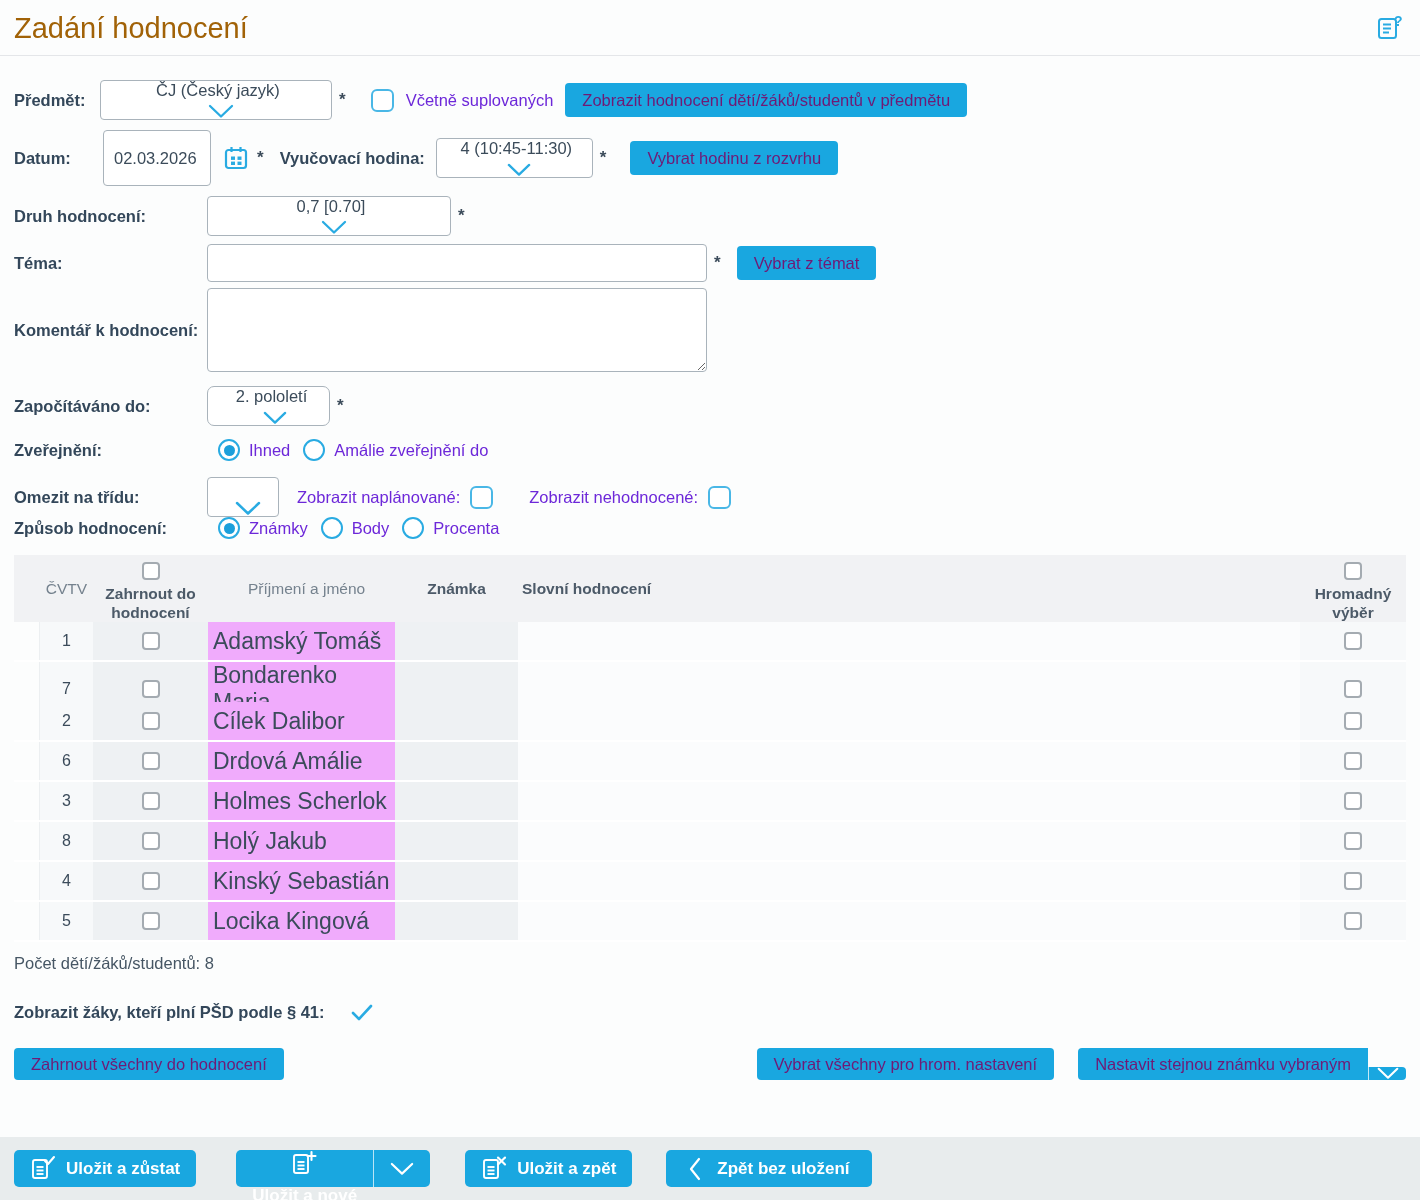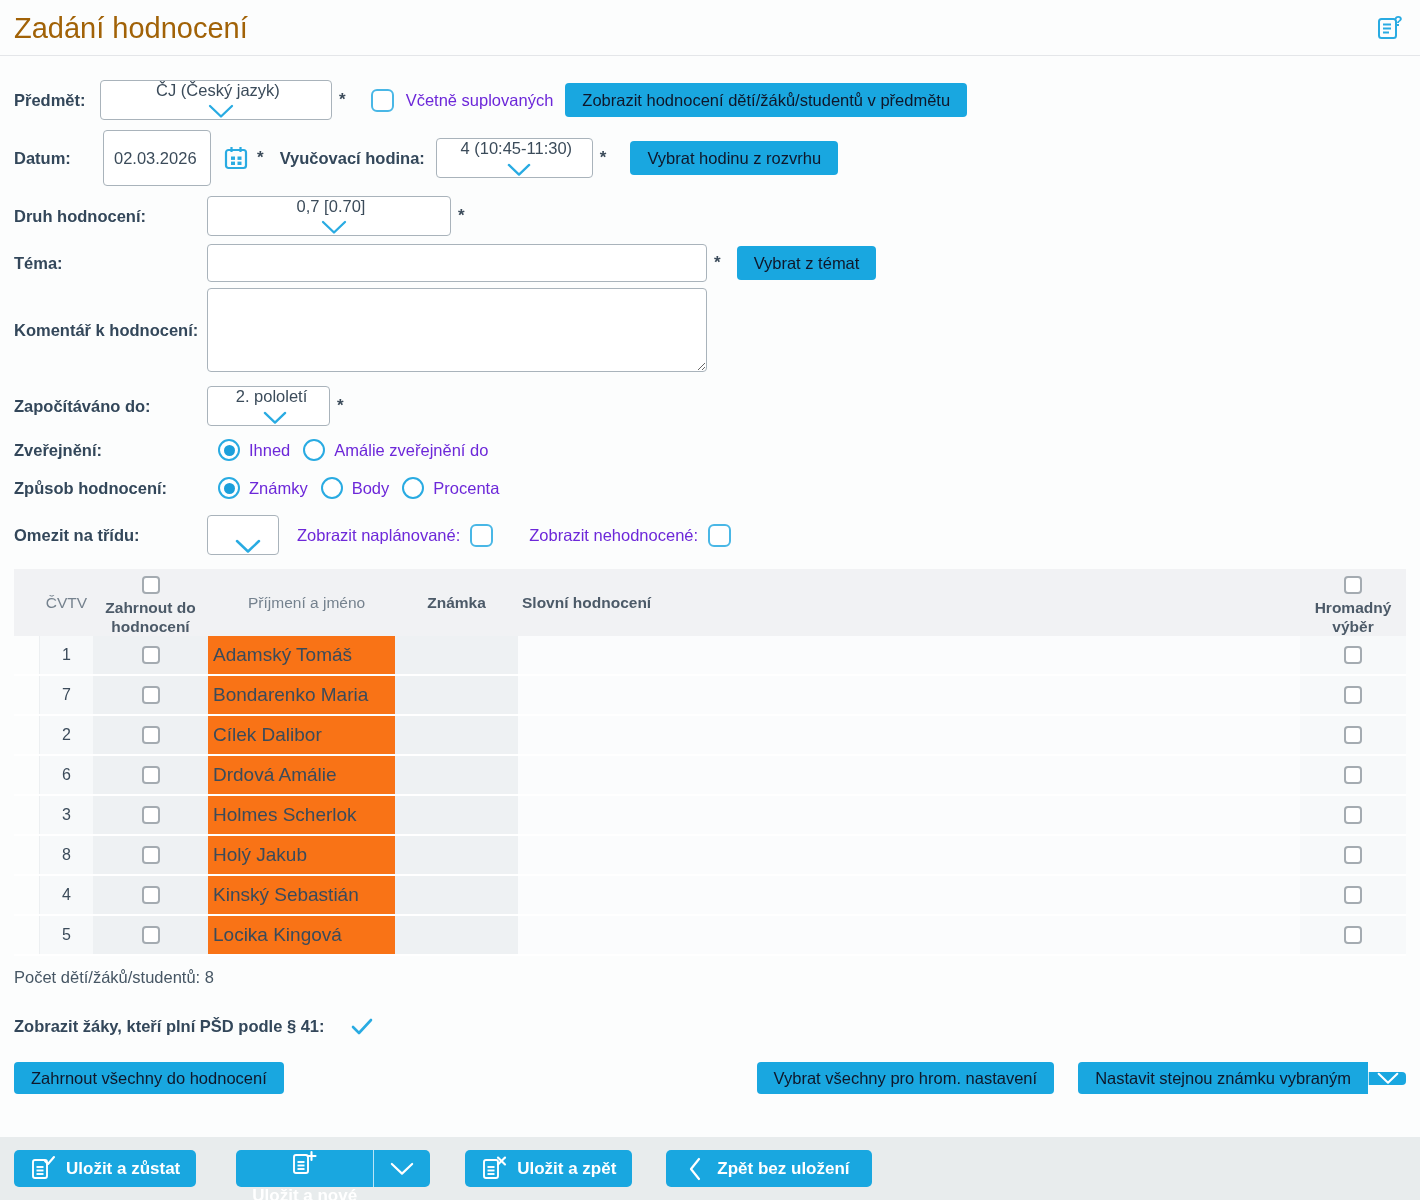--- a/index.html
+++ b/index.html
@@ -40,21 +40,21 @@
   .selectbox { justify-content: space-between; cursor: pointer; flex-direction: column; }
   .selectbox .chev { flex: none; margin-left: 6px; }
   input.raw, textarea.raw {
     background: #fff; border: 1px solid #a9b3bb; border-radius: 4px;
     color: #3b4b5a; font-size: 16.5px; padding: 6px 10px; font-family: inherit;
     outline: none;
   }
   .req { color: #3b4b5a; font-size: 17px; margin: 0 0 0 7px; font-weight: bold; }
 
   .btn {
-    background: #19a7e0; color: #0f172a; border: none; border-radius: 4px;
+    background: #19a7e0; color: #701a75; border: none; border-radius: 4px;
     font-size: 16.5px; font-family: inherit; padding: 0 17px; height: 34px;
     cursor: pointer; white-space: nowrap;
   }
   .checkbox {
     width: 23px; height: 23px; border: 2px solid #49b7e6; border-radius: 6px;
     background: #fff; display: inline-block; cursor: pointer; flex: none;
   }
   .checkbox.gray { width: 18px; height: 18px; border: 2px solid #a4abb1; border-radius: 4px; }
   .radio {
     width: 22px; height: 22px; border-radius: 50%; border: 2px solid #29abe2;
@@ -76,32 +76,32 @@
   .t-head .hc { display: flex; flex-direction: column; align-items: center; justify-content: flex-start; padding-top: 7px; }
   .t-head .hc.single { justify-content: center; padding-top: 0; }
   .hdr-bold { font-weight: bold; color: #4c5a68; font-size: 15.5px; text-align: center; line-height: 19px; margin-top: 4px; }
   .hdr-gray { color: #75828e; font-size: 15.5px; }
   .t-head .hc.left-al { align-items: flex-start; padding-left: 4px; }
   .t-row { background: #f7f9fa; height: 40px; border-bottom: 2px solid #ffffff; }
   .t-row .c { display: flex; align-items: center; }
   .c.num { justify-content: center; color: #3b4b5a; font-size: 16px; background: #f7f9fa; }
   .c.spacer { background: #fcfdfd; border-right: 1px solid #eceff1; }
   .c.chk { justify-content: center; background: #eef1f3; }
-  .c.name { background: #f97316; padding-left: 5px; color: #3b4b5a; font-size: 19px; }
+  .c.name { background: #f0abfc; padding-left: 5px; color: #3b4b5a; font-size: 23px; }
   .c.mark { background: #eef1f3; }
   .c.words { background: #fbfcfd; }
   .c.bulk { justify-content: center; background: #f7f9fa; }
 
   
   .count-line { margin: 12px 14px 0 14px; color: #465664; font-size: 16.5px; }
   .psd-line { margin: 30px 14px 0 14px; display: flex; align-items: center; }
   .psd-line .flabel { font-size: 16.5px; }
   .footer-btns { display: flex; justify-content: space-between; align-items: center; margin: 26px 14px 0 14px; }
   .right-group { display: flex; gap: 24px; }
-  .split-btn { display: flex; align-items: center; }
+  .split-btn { display: flex; align-items: flex-end; }
   .split-btn .main { border-radius: 4px 0 0 4px; }
   .split-btn .drop {
     background: #19a7e0; border-left: 1px solid rgba(255,255,255,.75);
     border-radius: 0 4px 4px 0; width: 38px; display: flex; align-items: center; justify-content: center;
     cursor: pointer;
   }
 
   
   .bottombar {
     position: absolute; left: 0; right: 0; bottom: 0; height: 63px;
@@ -203,67 +203,67 @@
     <button class="btn" style="margin-left:16px;">Vybrat z témat</button>
   </div>
 
   <div class="frow" style="margin-bottom:14px;">
     <span class="flabel w193">Komentář k hodnocení:</span>
     <textarea class="raw" style=""></textarea>
   </div>
 
   <div class="frow" style="margin-bottom:13px;">
     <span class="flabel w193">Započítáváno do:</span>
-    <div class="selectbox" style="width:123px; padding-right:6px;">
+    <div class="selectbox" style="width:123px; padding-right:6px;border-radius:7px;">
       <span>2. pololetí</span>
       <span class="chev">
         <svg width="24" height="14" viewBox="0 0 26 15">
             <polyline points="2,2 13,12.5 24,2" fill="none" stroke="#29abe2" stroke-width="2.5" stroke-linecap="round" stroke-linejoin="round"></polyline>
           </svg>
       </span>
     </div>
     <span class="req">*</span>
   </div>
 
   <div class="frow" style="margin-bottom:16px;">
     <span class="flabel w193">Zveřejnění:</span>
     <span class="radio checked" style="margin-left:11px;">
         <span class="dot"></span>
       </span>
     <span class="ftext" style="margin-left:9px;">Ihned</span>
     <span class="radio" style="margin-left:13px;"></span>
     <span class="ftext" style="margin-left:9px;">Amálie zveřejnění do</span>
-  </div>
-
-  <div class="frow" style="margin-bottom:16px;">
-    <span class="flabel w193">Způsob hodnocení:</span>
-    <span class="radio checked" style="margin-left:11px;">
-        <span class="dot"></span>
-      </span>
-    <span class="ftext" style="margin-left:9px;">Známky</span>
-    <span class="radio" style="margin-left:13px;"></span>
-    <span class="ftext" style="margin-left:9px;">Body</span>
-    <span class="radio" style="margin-left:13px;"></span>
-    <span class="ftext" style="margin-left:9px;">Procenta</span>
   </div>
 
   <div class="frow" style="margin-bottom:0;">
     <span class="flabel w193">Omezit na třídu:</span>
     <div class="selectbox" style="width:72px; justify-content:flex-end;">
       <span></span>
       <span class="chev">
         <svg width="26" height="15" viewBox="0 0 26 15">
             <polyline points="2,2 13,12.5 24,2" fill="none" stroke="#29abe2" stroke-width="2.5" stroke-linecap="round" stroke-linejoin="round"></polyline>
           </svg>
       </span>
     </div>
     <span class="ftext" style="margin-left:18px;">Zobrazit naplánované:</span>
     <span class="checkbox" style="margin-left:10px;"></span>
     <span class="ftext" style="margin-left:36px;">Zobrazit nehodnocené:</span>
     <span class="checkbox" style="margin-left:10px;"></span>
+  </div>
+
+  <div class="frow" style="margin-bottom:16px;">
+    <span class="flabel w193">Způsob hodnocení:</span>
+    <span class="radio checked" style="margin-left:11px;">
+        <span class="dot"></span>
+      </span>
+    <span class="ftext" style="margin-left:9px;">Známky</span>
+    <span class="radio" style="margin-left:13px;"></span>
+    <span class="ftext" style="margin-left:9px;">Body</span>
+    <span class="radio" style="margin-left:13px;"></span>
+    <span class="ftext" style="margin-left:9px;">Procenta</span>
   </div>
 </div>
 
 <div class="grid-table">
   <div class="t-head">
     <div class="hc"></div>
     <div class="hc single hdr-gray">ČVTV</div>
     <div class="hc">
       <span class="checkbox gray"></span>
       <span class="hdr-bold" style="width:105px;">Zahrnout do hodnocení</span>

